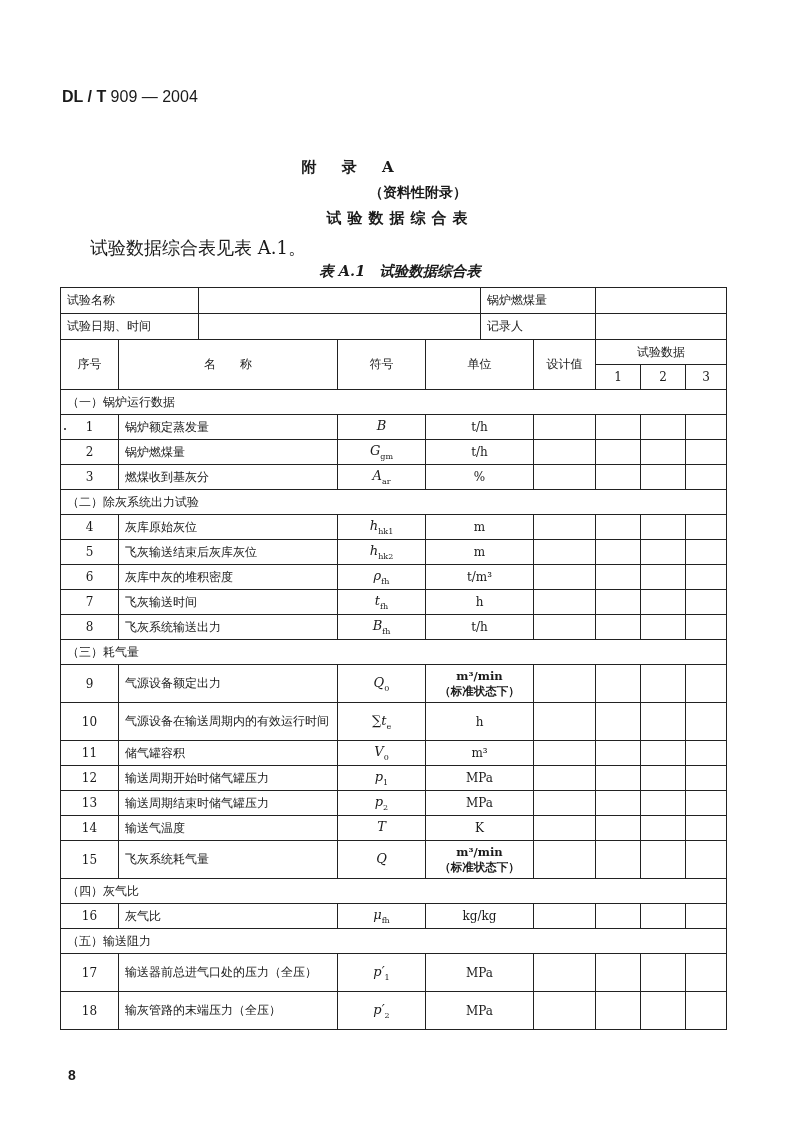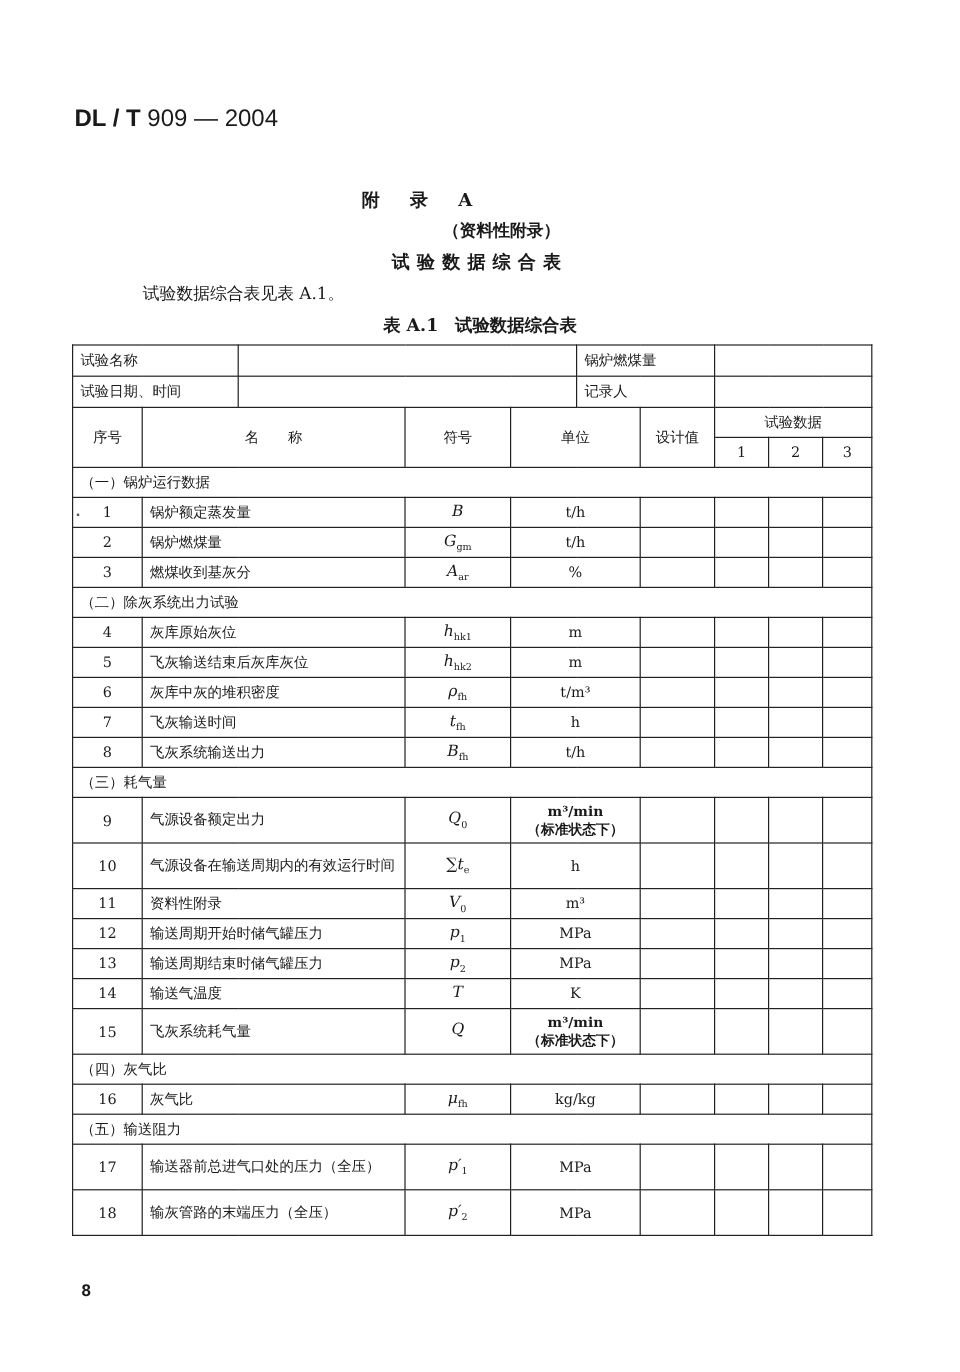--- a/index.html
+++ b/index.html
@@ -1,25 +1,25 @@
 <!DOCTYPE html>
 <html><head>
 <meta charset="utf-8">
 <style>
   html, body { margin: 0; padding: 0; background: #ffffff; }
   body { width: 800px; height: 1143px; position: relative; overflow: hidden;
          font-family: "DejaVu Serif", "Liberation Serif", serif; color: #1a1a1a; }
   .std-code { position: absolute; left: 62px; top: 88px; font-family: "Liberation Sans", "DejaVu Sans", sans-serif;
-              font-size: 20px; font-weight: bold; letter-spacing: 0px; }
+              font-size: 16px; font-weight: bold; letter-spacing: 0px; }
   .std-code .num { font-weight: normal; }
   .appendix-title { position: absolute; left: 0; width: 705px; top: 158px; text-align: center; font-size: 15px; font-weight: bold; letter-spacing: 10px; }
   .appendix-sub { position: absolute; left: 18px; width: 800px; top: 184px; text-align: center; font-size: 14px; font-weight: bold; }
   .appendix-name { position: absolute; left: 0; width: 800px; top: 209px; text-align: center; font-size: 15px; font-weight: bold; letter-spacing: 6px; }
-  .intro { position: absolute; left: 90px; top: 236px; font-size: 14px; margin-left: 29px; }
-  .table-caption { position: absolute; left: 0; width: 800px; top: 262px; text-align: center; font-size: 14.5px; font-weight: bold; }
+  .intro { position: absolute; left: 90px; top: 236px; font-size: 18px; }
+  .table-caption { position: absolute; left: 0; width: 800px; top: 262px; text-align: center; font-size: 14.5px; font-weight: bold; font-style: italic; }
   .table-caption .gap { display: inline-block; width: 14px; }
 
   table.data { position: absolute; left: 60px; top: 287px; width: 666px; border-collapse: collapse;
                table-layout: fixed; font-size: 12px; border-radius: 21px; }
   table.data td { border: 1.2px solid #222; padding: 0 6px; vertical-align: middle; }
   table.data td.c { text-align: center; padding: 0; }
   table.data .sym { font-style: italic; font-family: "DejaVu Serif", "Liberation Serif", serif; font-size: 13px; }
   table.data .sym sub { font-size: 8px; font-style: normal; }
   table.data .unit { font-size: 12px; }
   table.data .unit2 { line-height: 15px; font-size: 11.5px; font-weight: bold; }
@@ -212,21 +212,21 @@
         <td class="c unit" colspan="2">
           <div>h</div>
         </td>
         <td class="c"></td>
         <td class="c"></td>
         <td class="c"></td>
         <td class="c"></td>
       </tr>
       <tr class="h25">
         <td class="c">11</td>
-        <td colspan="2">资料性附录</td>
+        <td colspan="2">储气罐容积</td>
         <td class="c sym"><span>V</span><sub>0</sub></td>
         <td class="c unit" colspan="2">
           <div>m³</div>
         </td>
         <td class="c"></td>
         <td class="c"></td>
         <td class="c"></td>
         <td class="c"></td>
       </tr>
       <tr class="h25">

